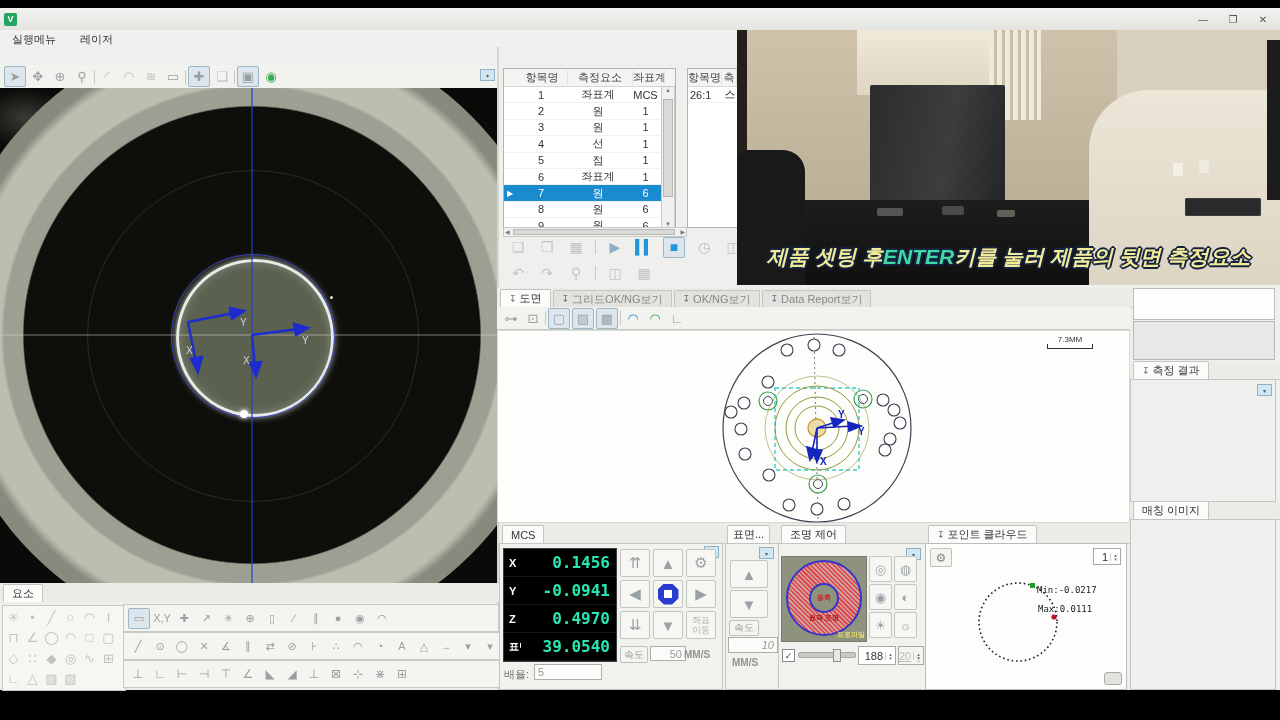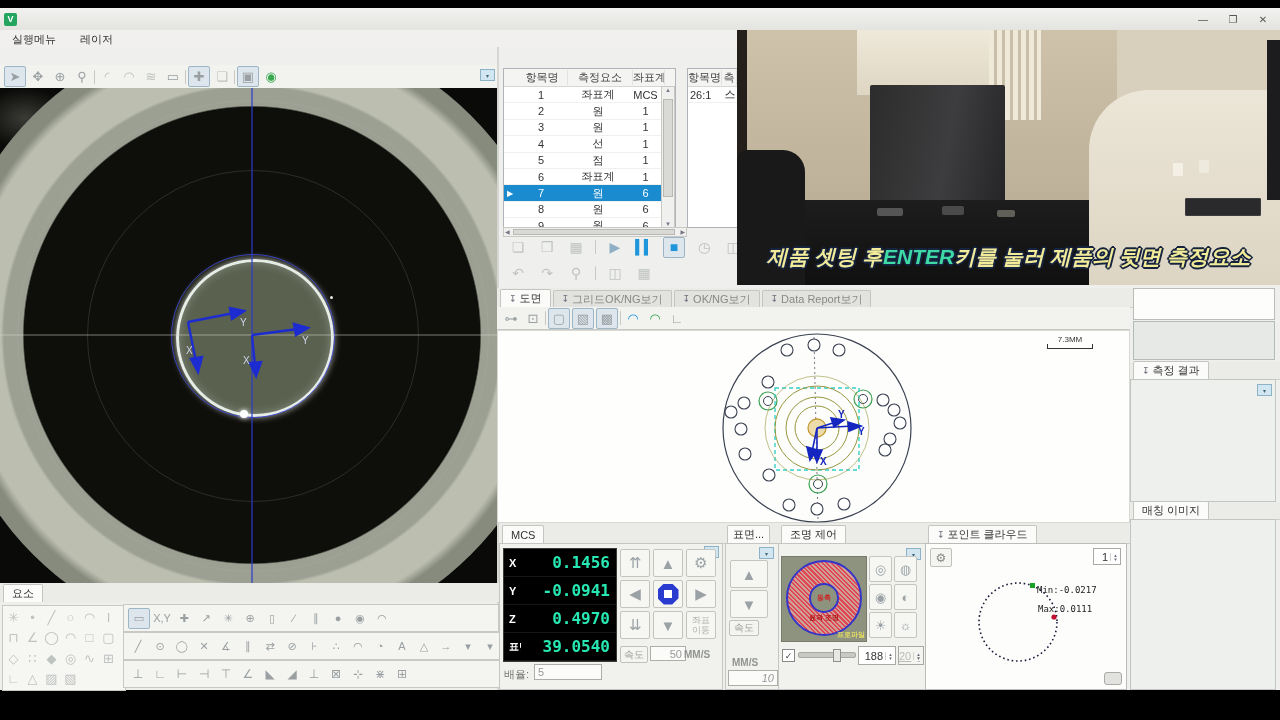--- a/index.html
+++ b/index.html
@@ -554,21 +554,21 @@
   <div class="abs tabstrip" style="left:725px;top:523px;width:52px;height:20px;padding-left:2px;">
     <span class="tab active" style="padding:0 5px;">
         <span>표면...</span>
       </span>
   </div>
   <div class="abs frame" style="left:725px;top:543px;width:52px;height:145px;"></div>
   <div class="abs dd" style="left:759px;top:547px;">▾</div>
   <div class="abs padbtn" style="left:730px;top:560px;width:36px;height:26px;">▲</div>
   <div class="abs padbtn" style="left:730px;top:590px;width:36px;height:26px;">▼</div>
   <div class="abs smallbtn" style="left:729px;top:620px;width:28px;height:14px;">속도</div>
-  <div class="abs field" style="left:728px;top:670px;width:42px;height:14px;justify-content:flex-end;font-style:italic;">10</div>
+  <div class="abs field" style="left:728px;top:637px;width:42px;height:14px;justify-content:flex-end;font-style:italic;">10</div>
   <span class="abs unit" style="left:732px;top:657px;">MM/S</span>
 
   <div class="abs tabstrip" style="left:778px;top:523px;width:146px;height:20px;">
     <span class="tab active">
         <span>조명 제어</span>
       </span>
   </div>
   <div class="abs frame" style="left:778px;top:543px;width:146px;height:145px;"></div>
   <div class="abs dd" style="left:906px;top:548px;">▾</div>
 

